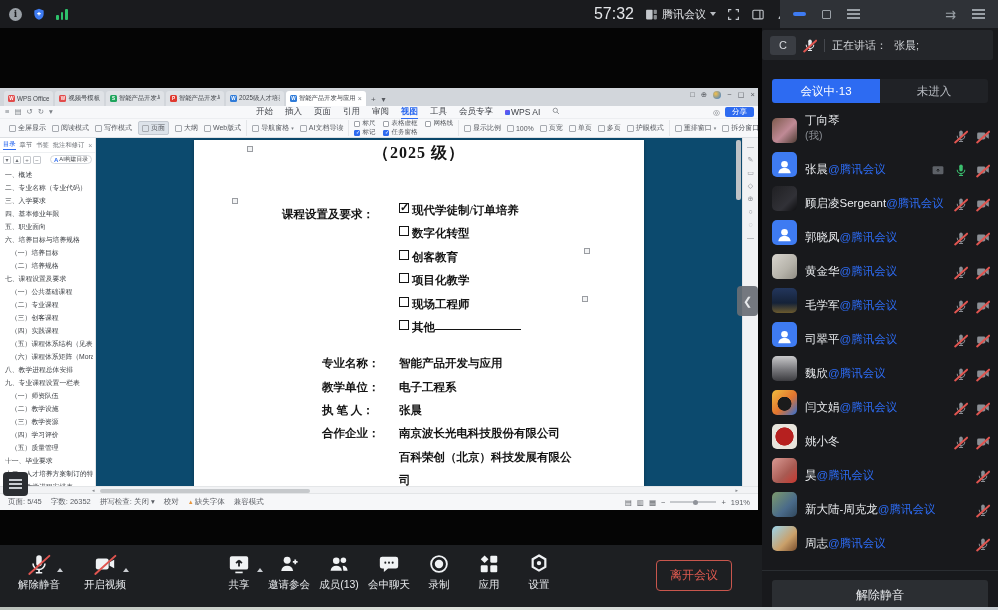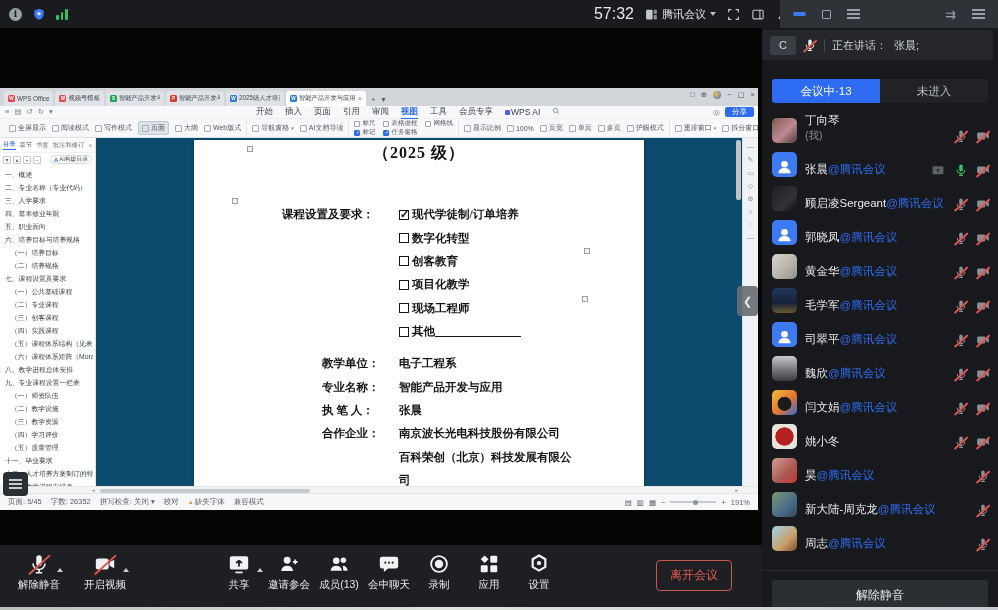--- a/index.html
+++ b/index.html
@@ -82,21 +82,21 @@
   .wnav-list{flex:1;overflow:hidden;padding:2px 2px 0 5px;font-size:6.8px;color:#3f4247;line-height:13px}
   .wnav-item{white-space:nowrap;overflow:hidden;cursor:pointer}
   .wnav-item.sub{padding-left:6px}
   .wdoc{flex:1;background:#0c4a6e;position:relative;overflow:hidden}
   .page{position:absolute;left:50%;transform:translateX(-50%);top:2px;width:450px;height:346px;background:#fff;
         box-shadow:0 1px 3px rgba(0,0,0,.3);font-family:"Liberation Serif","DejaVu Serif",serif;font-weight:bold;color:#141414}
   .ptitle{text-align:center;font-size:16px;letter-spacing:1px;padding-top:3px}
   .pfeat{position:absolute;left:88px;top:63px;font-size:11.5px}
   .pfeat-label{position:absolute;left:0;top:0;white-space:nowrap;line-height:23.4px}
   .pfeat-list{position:absolute;left:117px;top:0}
-  .featrow{height:23.4px;display:flex;align-items:center;white-space:nowrap}
+  .featrow{height:23.4px;display:flex;white-space:nowrap}
   .cbox{width:10px;height:10px;border:1.5px solid #141414;margin-right:3px;position:relative;flex:none}
   .cbox.checked::after{content:"✓";position:absolute;left:0;top:-3px;font-size:11px}
   .uline{display:inline-block;width:86px;border-bottom:1.5px solid #141414;height:10px}
   .pfields{position:absolute;left:128px;top:212px;font-size:11.5px}
   .fieldrow{height:23.4px;display:flex;align-items:center;white-space:nowrap}
   .flabel{display:inline-block;width:77px}
   .pmarker{position:absolute;width:6px;height:6px;border:1px solid #9a9da2;background:#f2f3f4}
   .doc-vscroll{position:absolute;right:1px;top:2px;width:5px;height:60px;background:#bfc2c6;border-radius:2px}
   .wside{width:16px;background:#f1f2f4;border-left:1px solid #e1e3e6;display:flex;flex-direction:column;align-items:center;
          padding-top:5px;gap:6px;font-size:7px;color:#8d9096;flex:none;line-height:1}
@@ -401,26 +401,26 @@
                   </div>
                   <div class="featrow">
                     <span class="cbox"></span>
                     <span>其他</span>
                     <span class="uline"></span>
                   </div>
                 </div>
             </div>
             <div class="pfields" id="pfields">
                 <div class="fieldrow">
+                  <span class="flabel">专业名称：</span>
+                  <span>智能产品开发与应用</span>
+                </div>
+                <div class="fieldrow">
                   <span class="flabel">教学单位：</span>
                   <span>电子工程系</span>
-                </div>
-                <div class="fieldrow">
-                  <span class="flabel">专业名称：</span>
-                  <span>智能产品开发与应用</span>
                 </div>
                 <div class="fieldrow">
                   <span class="flabel">执 笔 人：</span>
                   <span>张晨</span>
                 </div>
                 <div class="fieldrow">
                   <span class="flabel">合作企业：</span>
                   <span>南京波长光电科技股份有限公司</span>
                 </div>
                 <div class="fieldrow">

